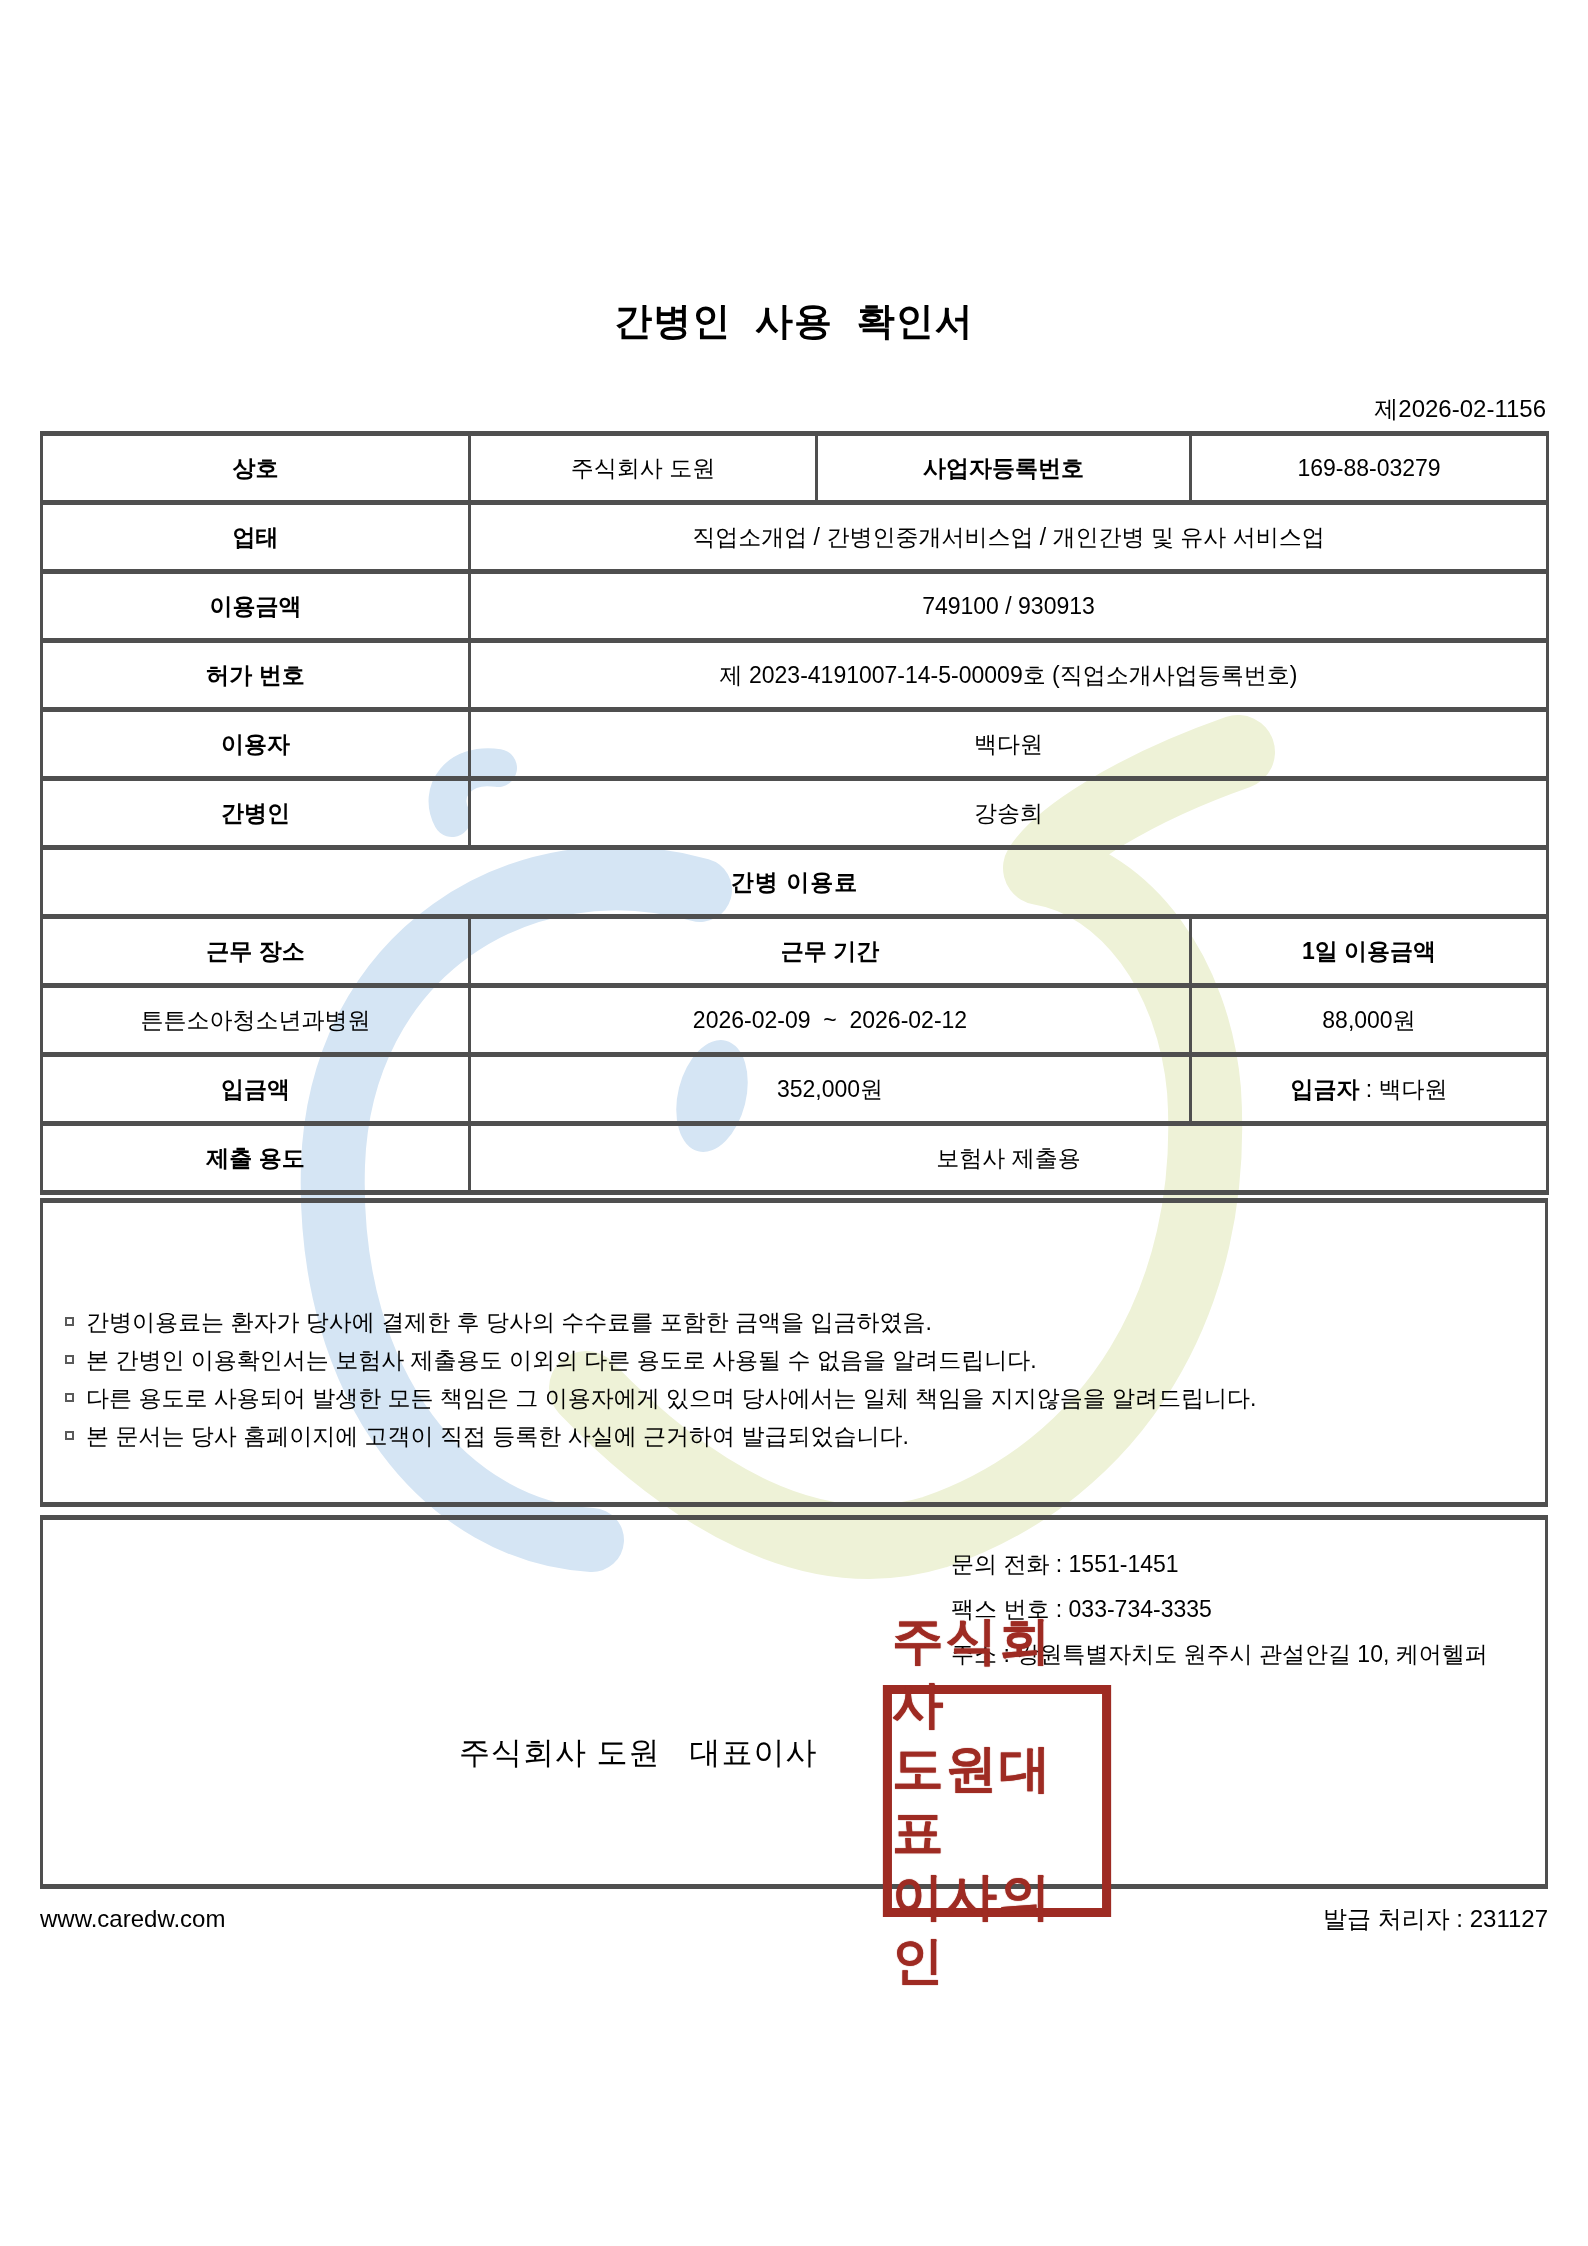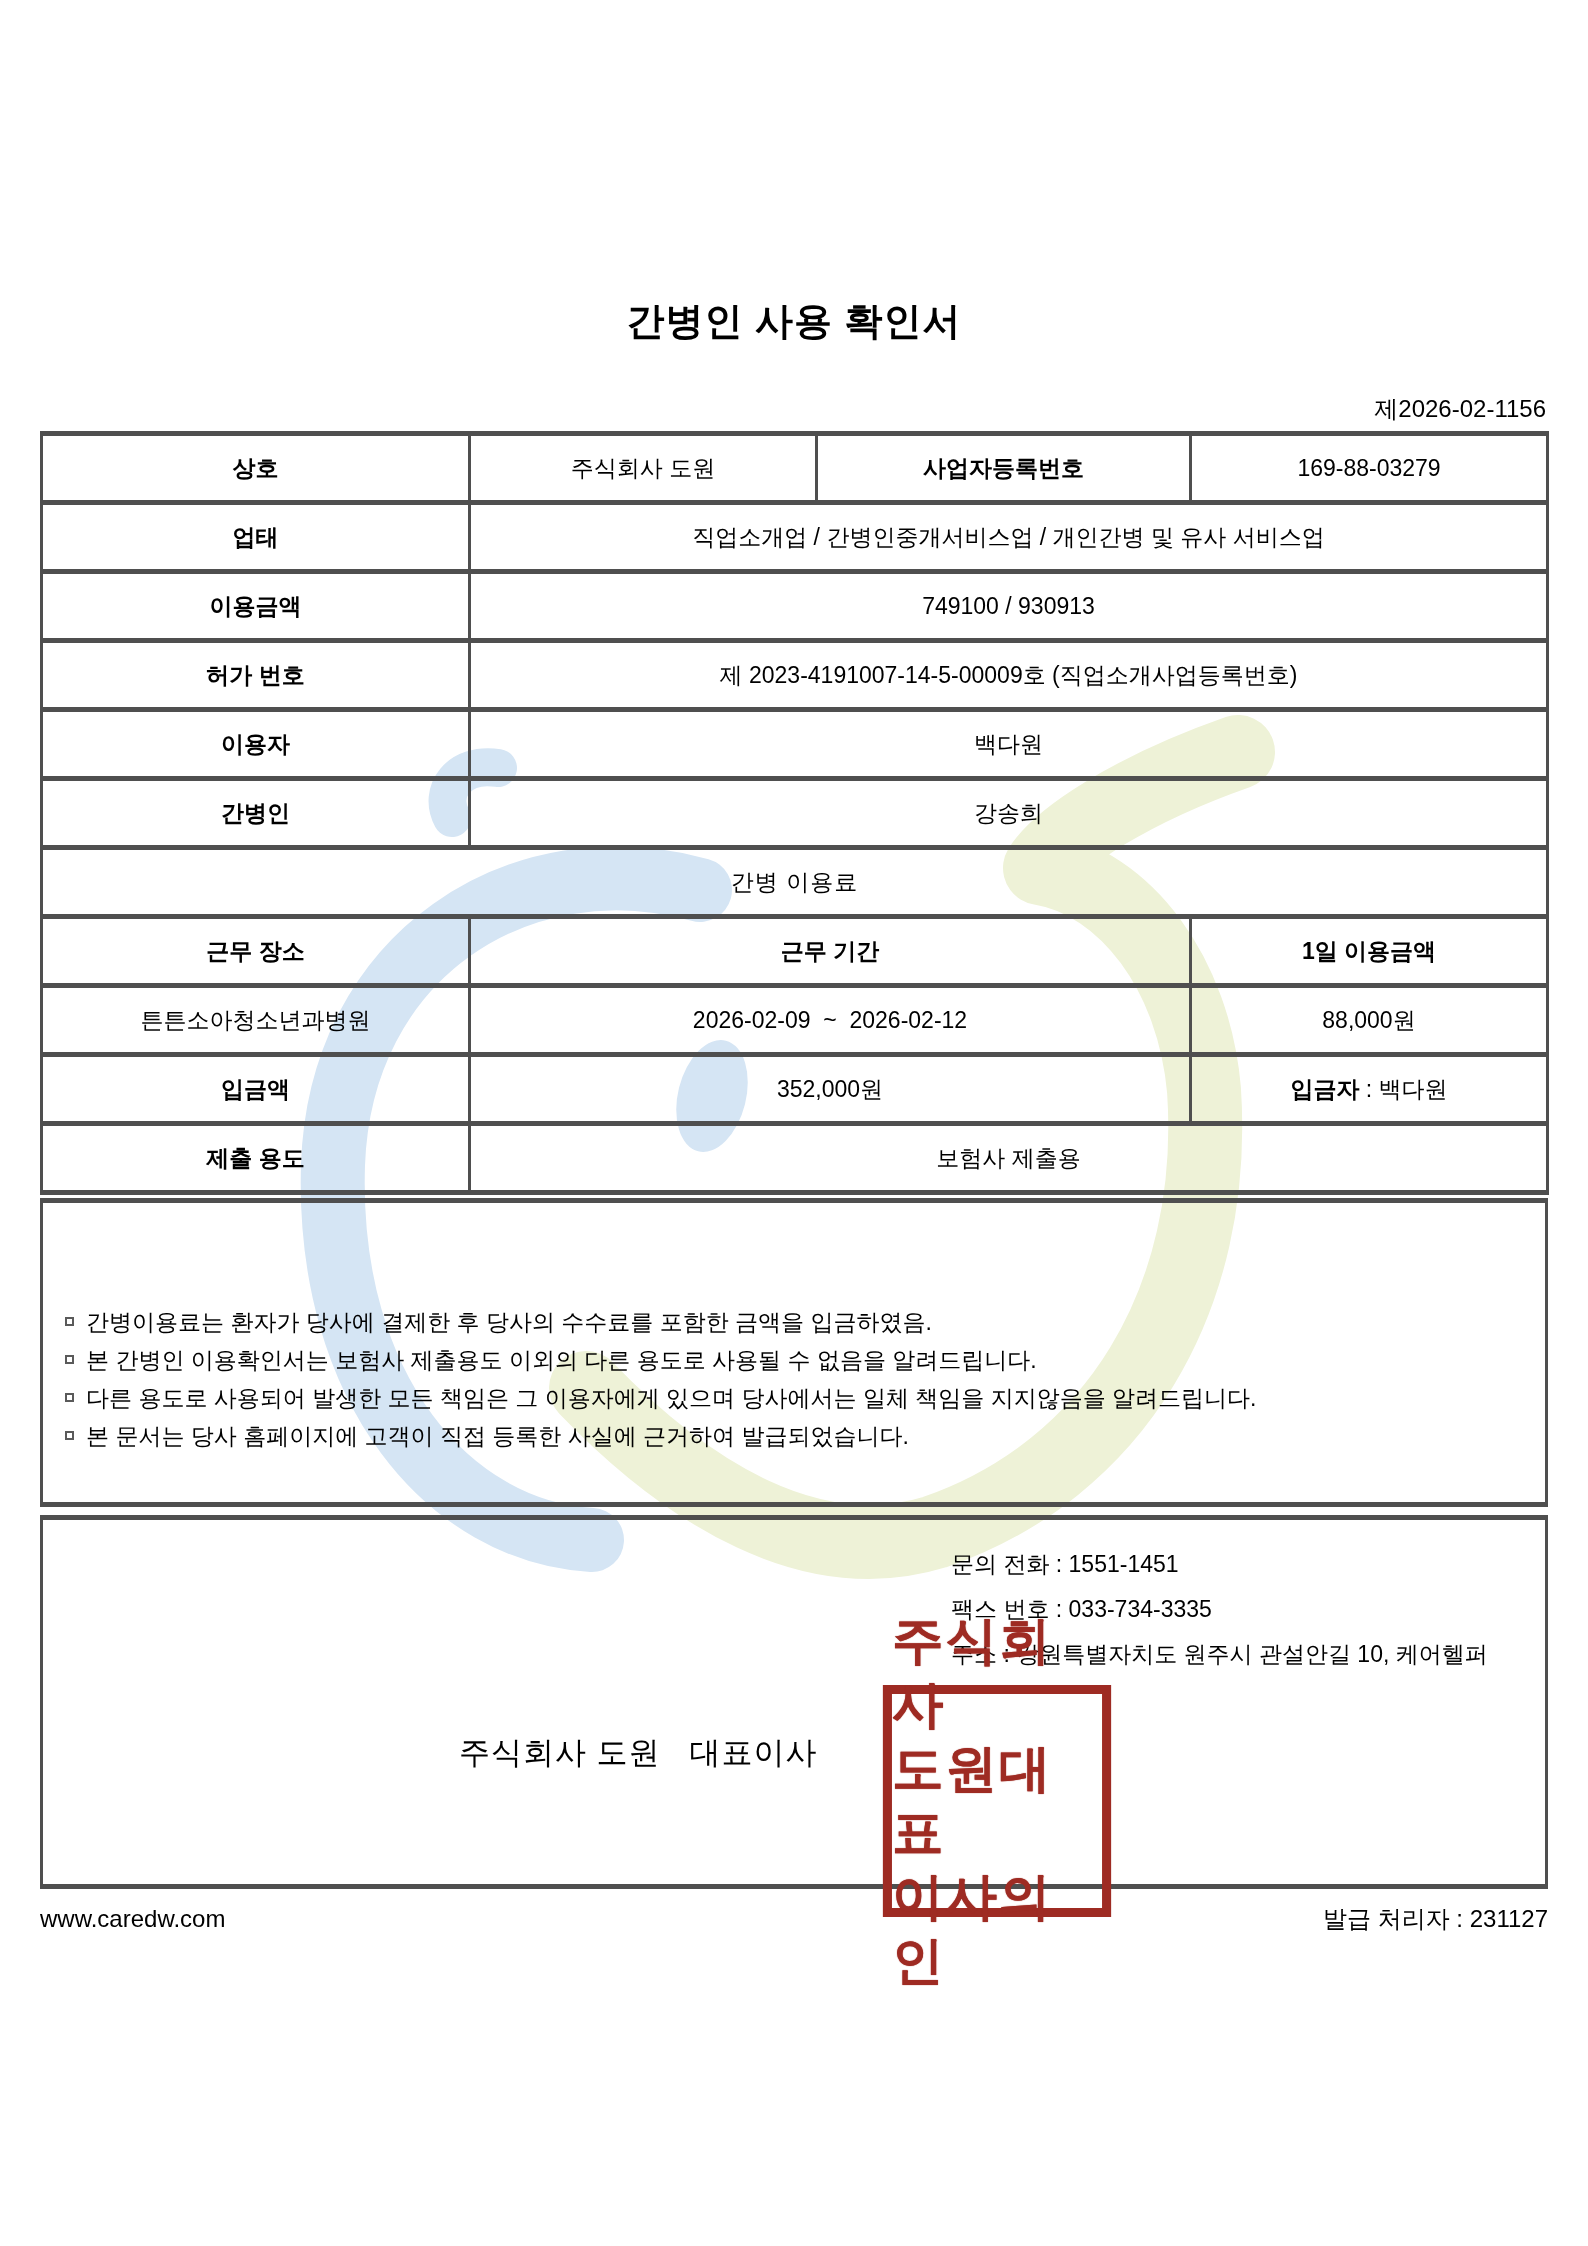--- a/index.html
+++ b/index.html
@@ -9,21 +9,21 @@
     background:#ffffff;
     font-family:"Liberation Sans","DejaVu Sans",sans-serif;
     color:#000;
     overflow:hidden;
   }
   .watermark{position:absolute;left:0;top:0;z-index:0;pointer-events:none;}
   .content{position:relative;z-index:1;padding:0 40px;}
   .doc-title{
     margin:0;padding-top:296px;
     text-align:center;
-    font-size:38px;font-weight:700;letter-spacing:1px;
+    font-size:38px;font-weight:700;letter-spacing:1px;font-family:Liberation Mono, monospace;
   }
   .doc-number{
     margin:46px 2px 6px 0;
     text-align:right;
     font-size:24px;
   }
   table.main{
     width:100%;
     table-layout:fixed;
     border-collapse:collapse;
@@ -33,21 +33,21 @@
     border-top-width:5px;border-bottom-width:5px;
     height:64px;
     padding:0 10px;
     text-align:center;
     vertical-align:middle;
     font-size:23px;
     background:transparent;
     overflow:hidden;
   }
   .b{font-weight:700;}
-  td.fee-title-cell{height:82px;font-size:33px;font-weight:400;letter-spacing:1px;}
+  td.fee-title-cell{height:82px;font-size:33px;font-weight:700;letter-spacing:1px;}
   .ws-pre{white-space:pre;}
   .notes-box{
     margin-top:3px;
     border:3px solid #4f4f4f;
     border-top-width:5px;border-bottom-width:5px;
     box-sizing:border-box;
     height:309px;
     padding:100px 24px 8px 20px;
   }
   .note-line{

